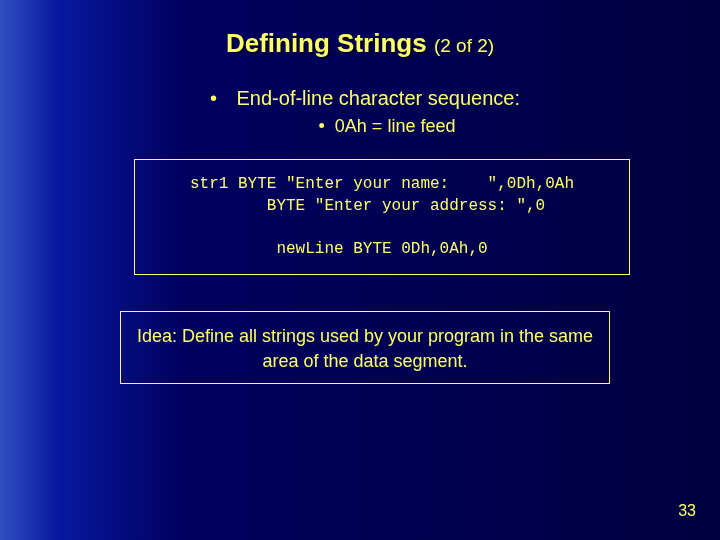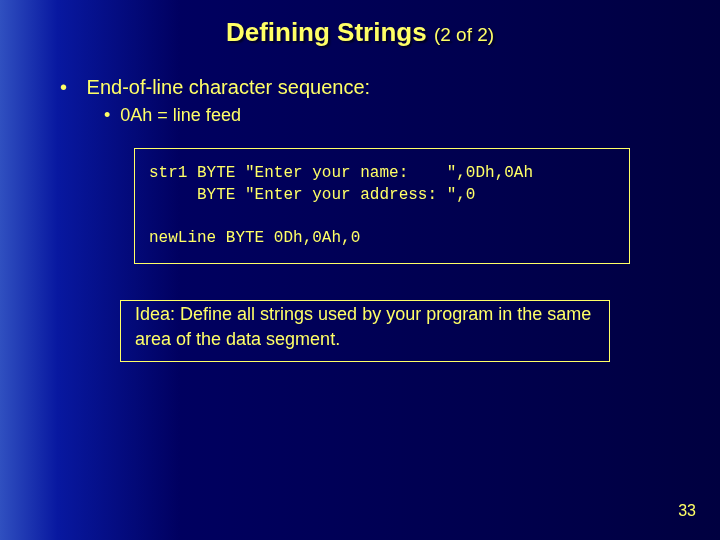--- a/index.html
+++ b/index.html
@@ -10,32 +10,33 @@
     overflow: hidden;
   }
   body {
     background: linear-gradient(to right, #3050c0 0%, #0818a0 8%, #000060 25%, #000040 100%);
     font-family: Arial, Helvetica, sans-serif;
     color: #ffff66;
     position: relative;
   }
   .title {
     text-align: center;
-    padding-top: 17px;
+    padding-top: 28px;
     font-size: 26px;
     font-weight: bold;
     color: #ffff66;
     text-shadow: 2px 2px 2px rgba(0,0,0,0.6);
   }
   .title .sub {
     font-size: 19px;
     font-weight: normal;
   }
   .content {
     padding: 28px 50px 0 60px;
+    text-align: center;
   }
   ul.outer {
     margin: 0;
     padding: 0;
     list-style: none;
   }
   ul.outer > li {
     font-size: 20px;
     color: #ffff66;
     margin-bottom: 6px;
@@ -64,21 +65,21 @@
     padding: 14px 14px 14px 14px;
     font-family: "Courier New", Courier, monospace;
     font-size: 16px;
     color: #ffff66;
     white-space: pre;
     line-height: 1.35;
   }
   .ideabox {
     border: 1.5px solid #ffff66;
     margin: 36px 60px 0 60px;
-    padding: 1px 14px 10px 14px;
+    padding: 12px 14px 10px 14px;
     font-size: 18px;
     color: #ffff66;
     line-height: 1.35;
   }
   .pagenum {
     position: absolute;
     bottom: 20px;
     right: 24px;
     font-size: 16px;
     color: #ffff66;

